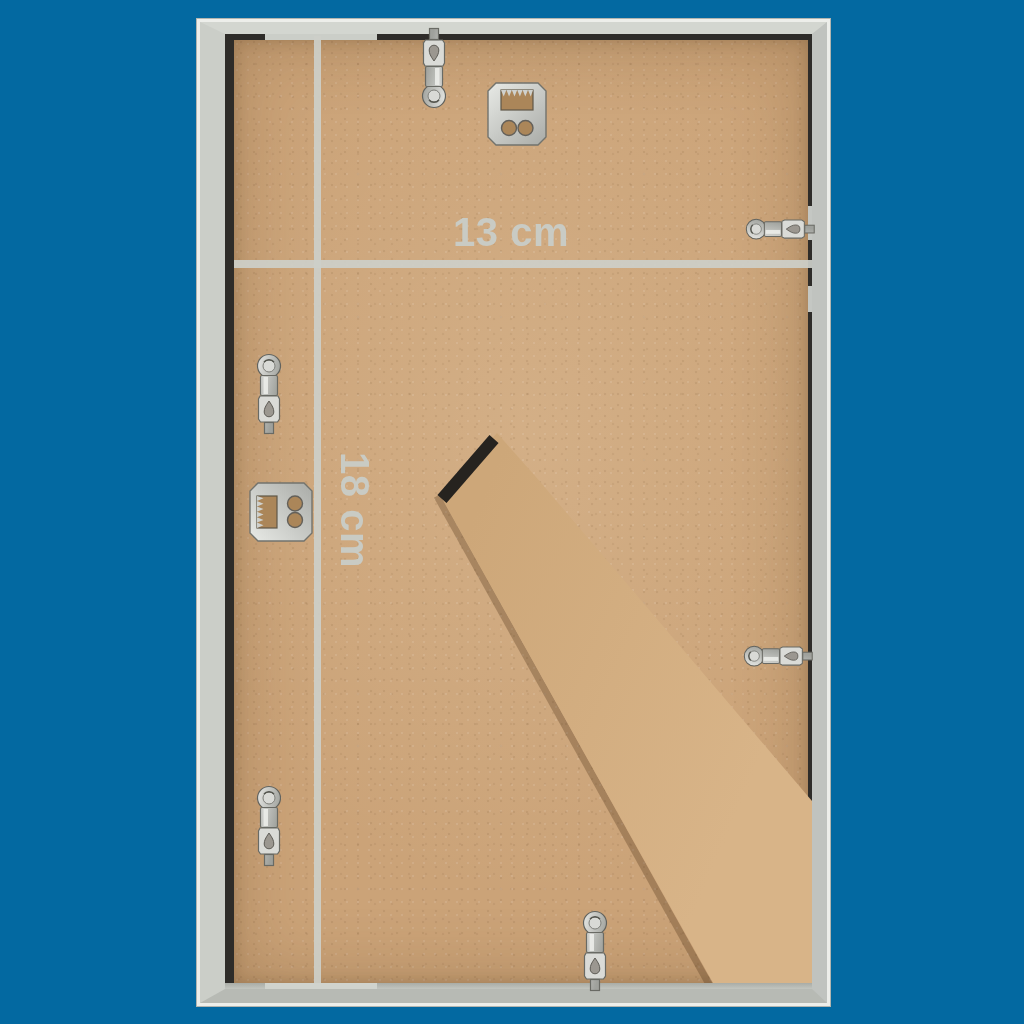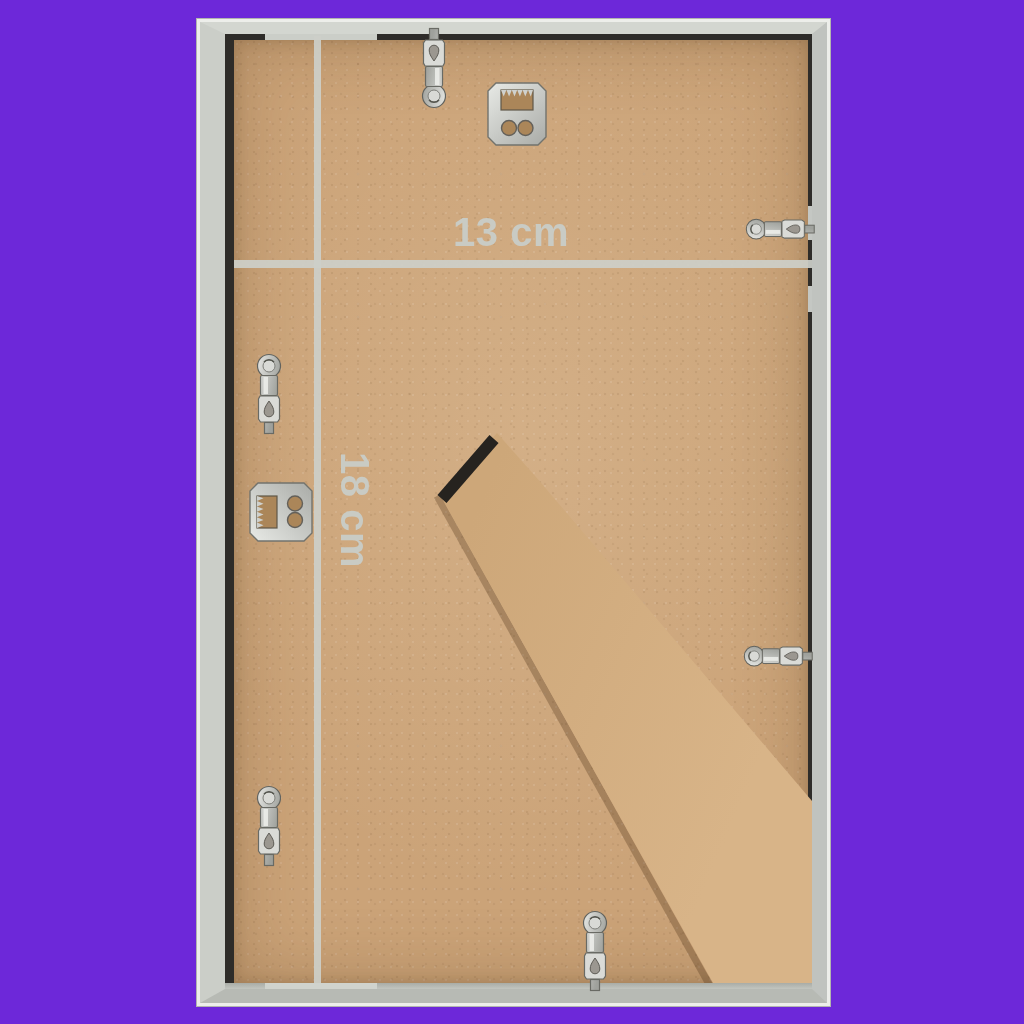--- a/index.html
+++ b/index.html
@@ -1,16 +1,16 @@
 <!DOCTYPE html>
 <html><head>
 <meta charset="utf-8">
 <style>
   html,body{margin:0;padding:0;background:#ffffff;}
-  .scene{position:relative;width:1024px;height:1024px;background:#6d28d9;overflow:hidden;
+  .scene{position:relative;width:1024px;height:1024px;background:#0369a1;overflow:hidden;
          font-family:"Liberation Sans", sans-serif;}
   
   .frame{position:absolute;left:200px;top:22px;width:587px;height:955px;
          border-style:solid;border-width:12px 15px 14px 25px;
          border-color:#d3d6d0 #c0c3bf #b7bab4 #cbcec8;
          box-shadow:0 0 0 3px #edeeea, 0 0 0 4px #b2b5b0;}
   .inner{position:absolute;inset:0;background:#2e2c29;}
   .inner > div{position:absolute;}
   .lip-bottom{left:0;right:0;bottom:0;height:6px;background:linear-gradient(#a9aca6,#c2c5bf);}
   .lip-bottom-bright{left:40px;bottom:0;width:112px;height:7px;background:#d0d3cd;}

